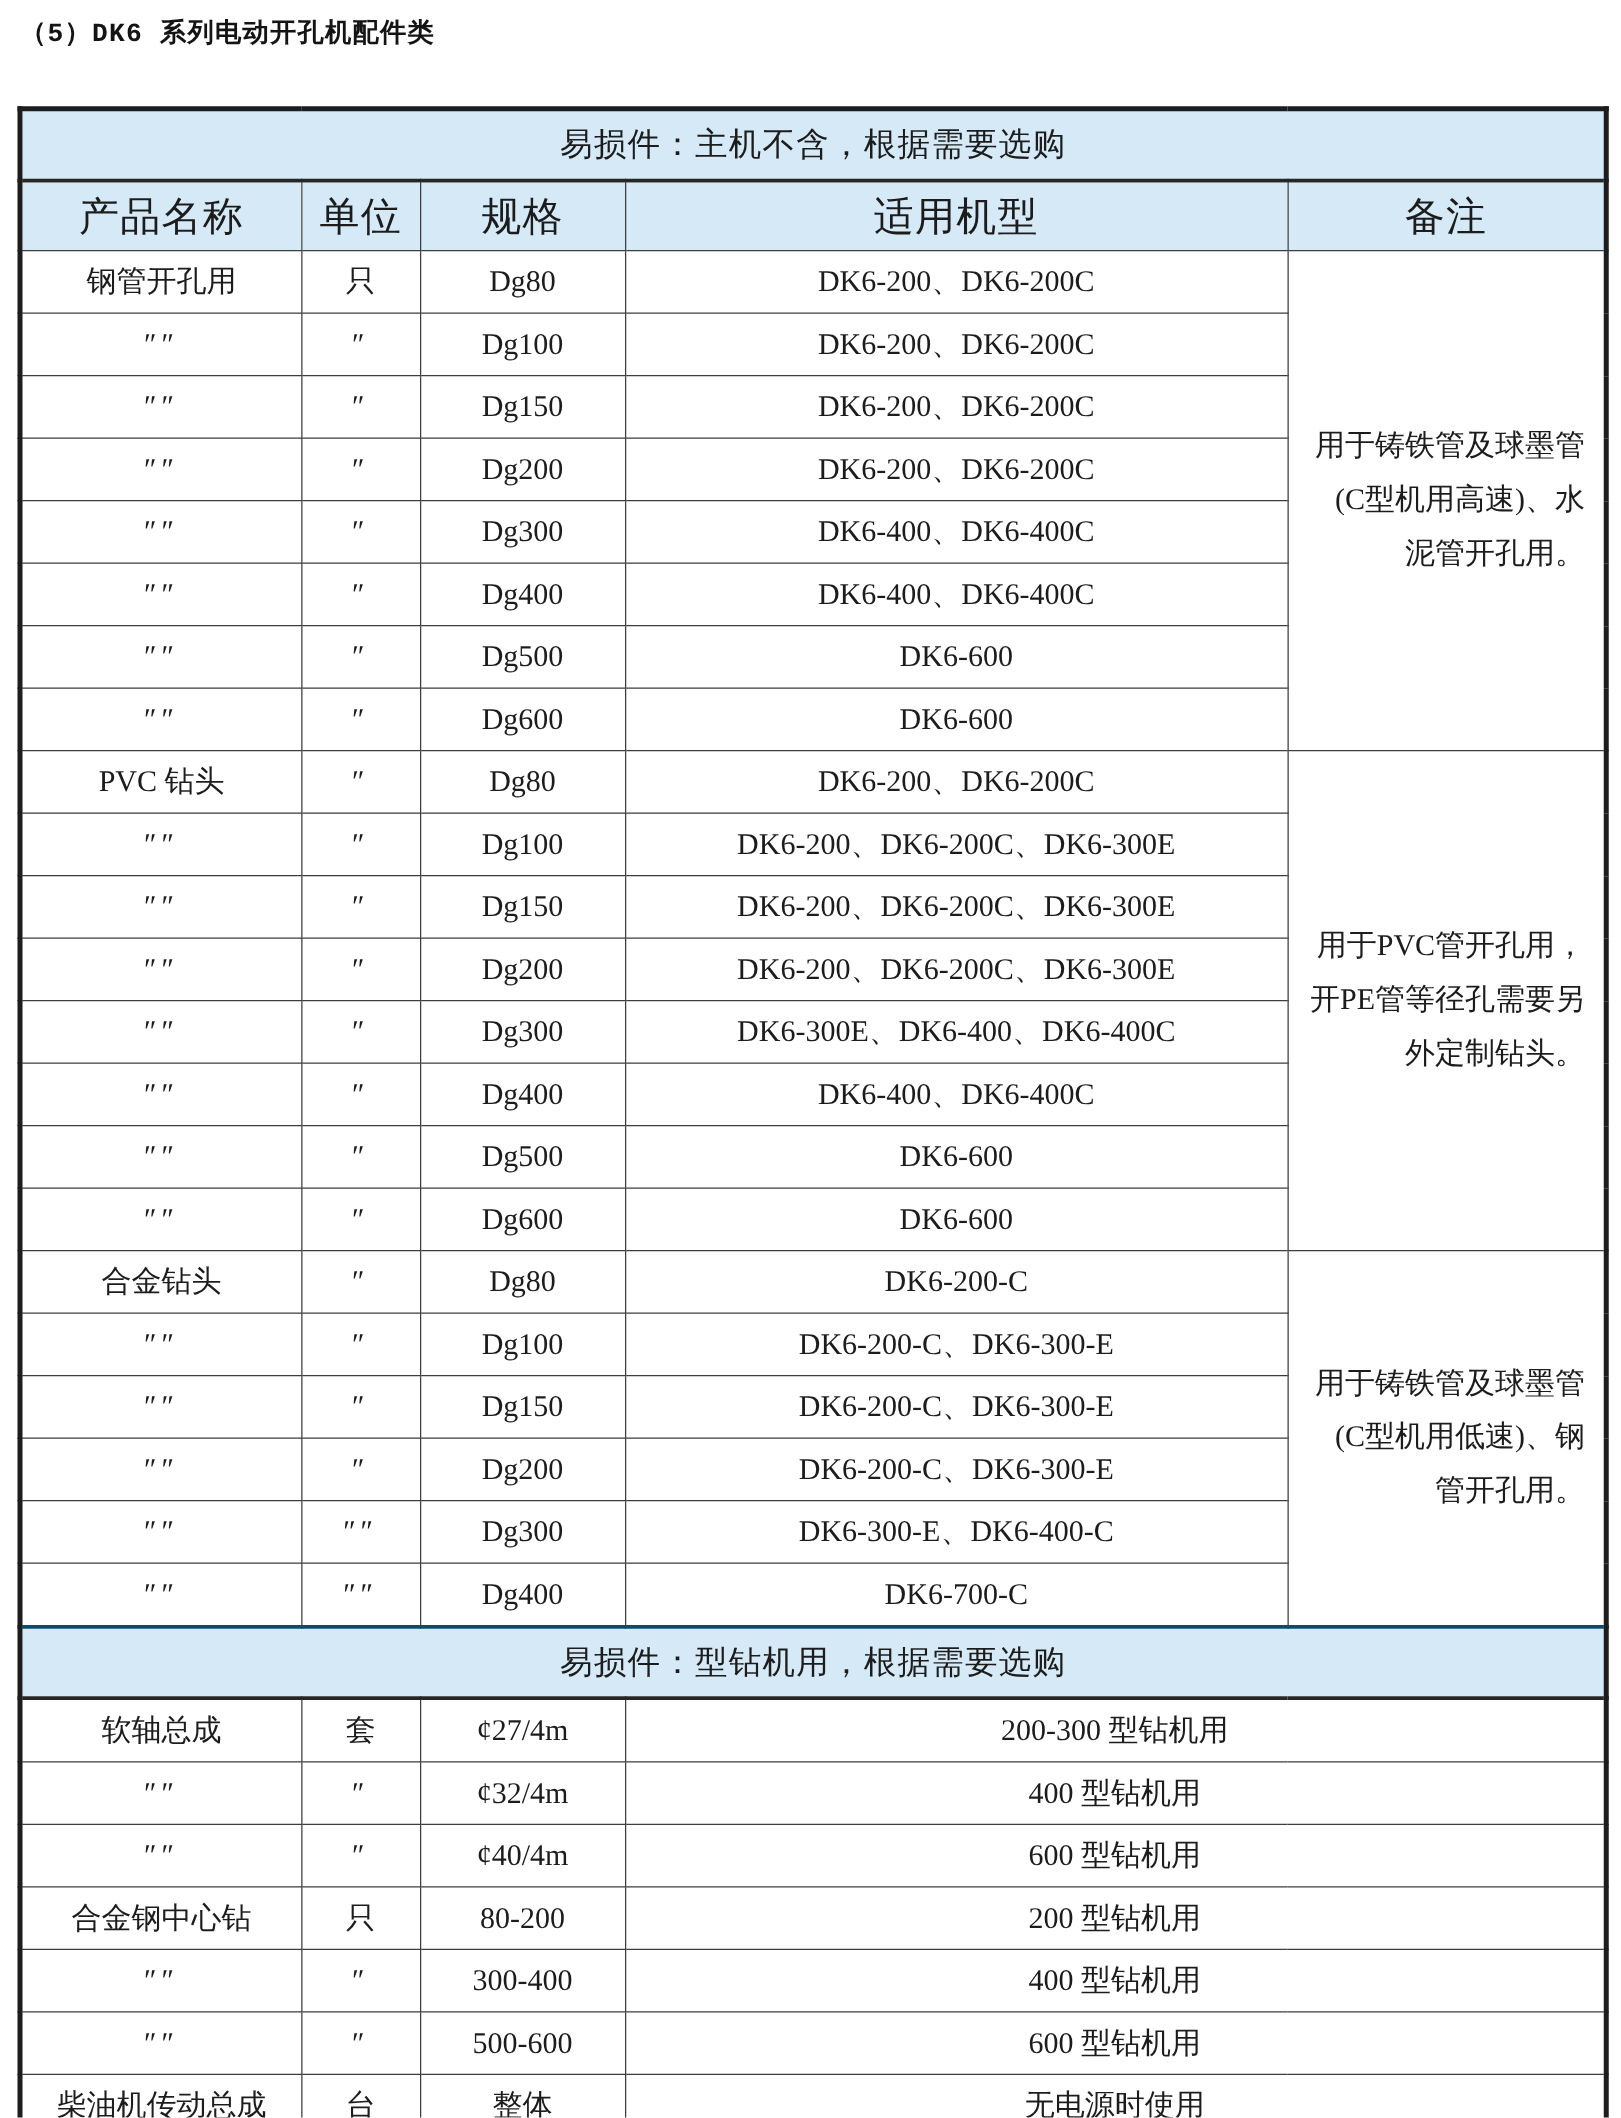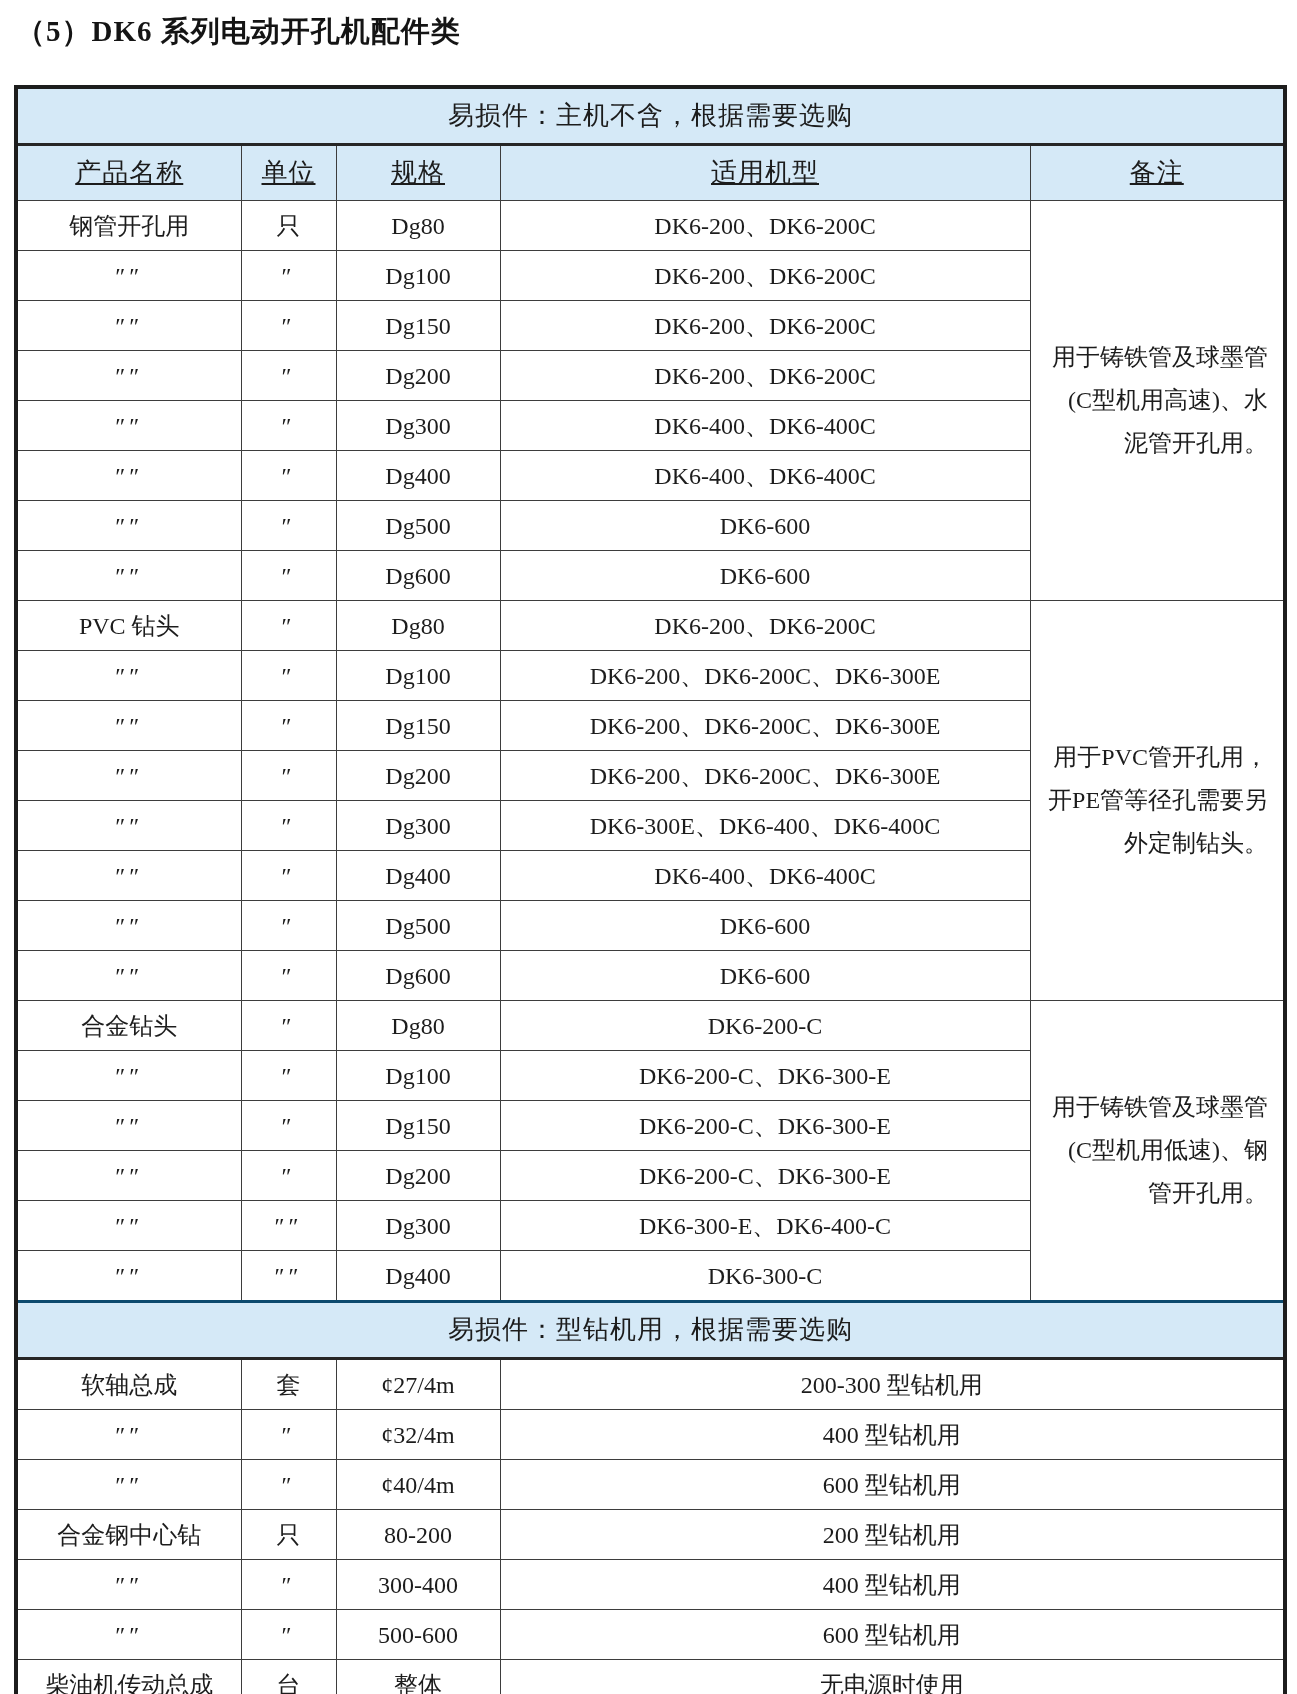--- a/index.html
+++ b/index.html
@@ -9,42 +9,43 @@
     --ink:#1c1c1c;
   }
   html,body{margin:0;padding:0;background:#ffffff;}
   body{
     width:1297px;height:1694px;position:relative;
     font-family:"Liberation Serif","DejaVu Serif",serif;
     color:var(--ink);
   }
   .page-title{
     position:absolute;left:16px;top:12px;
-    font-size:29px;font-weight:600;letter-spacing:1px;color:#141414;
+    font-size:21px;font-weight:600;letter-spacing:1px;color:#141414;
     white-space:nowrap;
+    font-family:Liberation Mono, monospace;
   }
   table.parts{
     position:absolute;left:14px;top:85px;width:1269px;
     border-collapse:collapse;table-layout:fixed;
     border:4px solid var(--edge);
   }
   td{
     border:1.5px solid var(--line);
     text-align:center;vertical-align:middle;
     font-size:24px;line-height:1.25;
     height:49px;padding:0 4px;overflow:hidden;
   }
   tr.band td{
     background:var(--band-bg);
     height:54px;font-size:26px;letter-spacing:1px;
     border-top:3px solid #0c4a6e;border-bottom:3px solid #262626;
   }
   tr.cols td{
     background:var(--band-bg);
-    height:54px;font-size:26px;letter-spacing:1px;text-decoration:underline;
+    height:54px;font-size:32px;letter-spacing:1px;
   }
   td.col-remark{
     text-align:right;vertical-align:middle;
     padding:0 15px;line-height:1.78;font-size:24px;
   }
   td.cell-ditto{letter-spacing:4px;}
 </style>
 </head>
 <body>
 
@@ -197,21 +198,21 @@
       <tr>
         <td class="cell-ditto">″″</td>
         <td class="cell-ditto">″″</td>
         <td>Dg300</td>
         <td>DK6-300-E、DK6-400-C</td>
       </tr>
       <tr>
         <td class="cell-ditto">″″</td>
         <td class="cell-ditto">″″</td>
         <td>Dg400</td>
-        <td>DK6-300-C</td>
+        <td>DK6-700-C</td>
       </tr>
     </tbody>
   <tbody>
     <tr class="band">
       <td colspan="5">易损件：型钻机用，根据需要选购</td>
     </tr>
   </tbody>
   <tbody id="bottom-body">
       <tr>
         <td>软轴总成</td>

